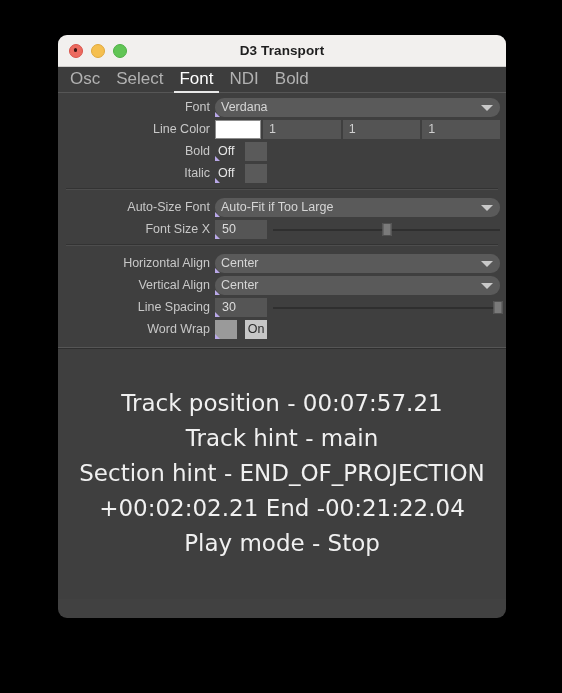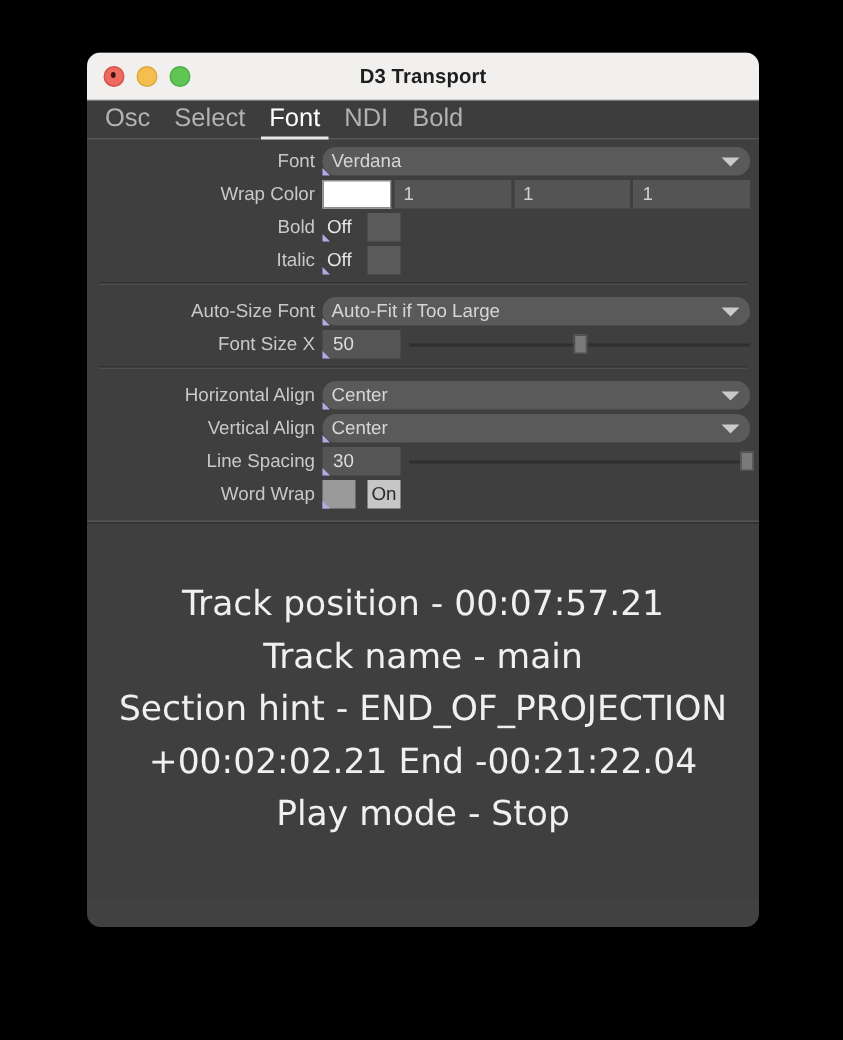--- a/index.html
+++ b/index.html
@@ -323,21 +323,21 @@
         <div class="ctrl-area">
           <div class="dropdown">
             <span class="marker"></span>
             <span>Verdana</span>
             <span class="arrow-down"></span>
           </div>
         </div>
       </div>
 
       <div class="row">
-        <div class="row-label">Wrap Color</div>
+        <div class="row-label">Line Color</div>
         <div class="ctrl-area">
           <div class="swatch"></div>
           <div class="numfield">1</div>
           <div class="numfield">1</div>
           <div class="numfield">1</div>
         </div>
       </div>
 
       <div class="row">
         <div class="row-label">Bold</div>
@@ -434,20 +434,20 @@
             <span class="half dim"></span>
             <span class="half lit">On</span>
           </div>
         </div>
       </div>
 
     </div>
 
     <div id="display">
       <div class="display-line">Track position - 00:07:57.21</div>
-      <div class="display-line">Track name - main</div>
+      <div class="display-line">Track hint - main</div>
       <div class="display-line">Section hint - END_OF_PROJECTION</div>
       <div class="display-line">+00:02:02.21 End -00:21:22.04</div>
       <div class="display-line">Play mode - Stop</div>
     </div>
 
   </div>
 </div>
 
 </body></html>

